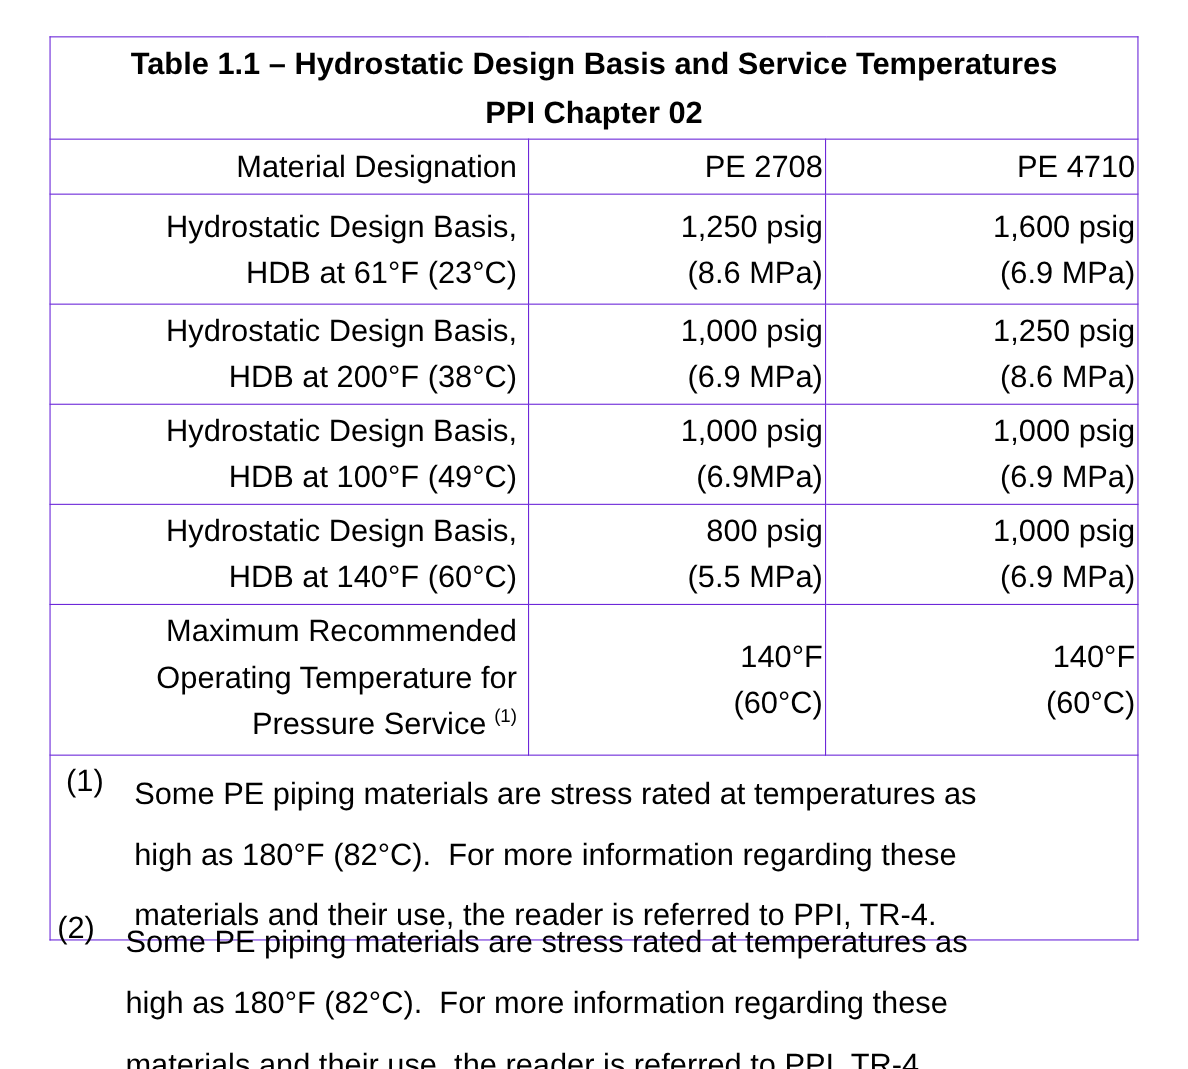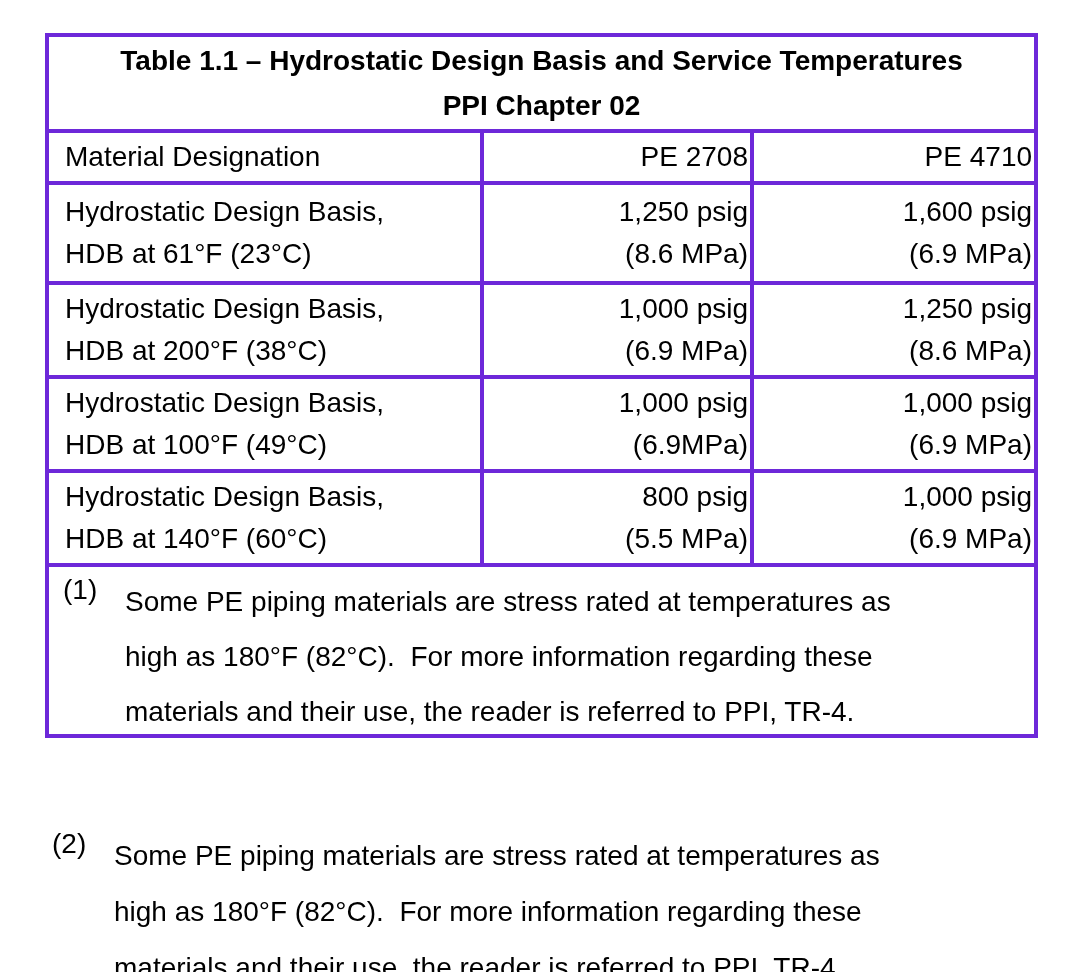--- a/index.html
+++ b/index.html
@@ -16,39 +16,39 @@
     overflow: hidden;
   }
   table.hdb {
     position: absolute;
     left: 45px; top: 33px;
     width: 989px;
     border-collapse: collapse;
     table-layout: fixed;
   }
   table.hdb td {
-    border: 4px solid #6d28d9;
+    border: 1px solid #6d28d9;
     font-size: 28px;
     vertical-align: middle;
     background: #ffffff;
   }
   col.c1 { width: 435px; }
   col.c2 { width: 270px; }
   col.c3 { width: 284px; }
 
   td.title-cell {
     height: 92px;
     text-align: center;
     font-weight: bold;
     line-height: 45px;
     padding: 1px 4px;
   }
   tr.header-row td { height: 50px; }
   td.label-cell {
-    text-align: left;
+    text-align: right;
     padding: 3px 10px 3px 16px;
     line-height: 42px;
   }
   td.value-cell {
     text-align: right;
     line-height: 42px;
     padding: 3px 2px;
   }
   tr.r-data td { height: 88px; }
   tr.r-data-first td { height: 100px; }
@@ -158,20 +158,35 @@
       <td class="value-cell">
         <div>800 psig</div>
         <div>(5.5 MPa)</div>
       </td>
       <td class="value-cell">
         <div>1,000 psig</div>
         <div>(6.9 MPa)</div>
       </td>
     </tr>
 
+    <tr class="r-last">
+      <td class="label-cell">
+        <div>Maximum Recommended</div>
+        <div>Operating Temperature for</div>
+        <div><span>Pressure Service</span><sup class="fn-ref">(1)</sup></div>
+      </td>
+      <td class="value-cell">
+        <div>140°F</div>
+        <div>(60°C)</div>
+      </td>
+      <td class="value-cell">
+        <div>140°F</div>
+        <div>(60°C)</div>
+      </td>
+    </tr>
 
     <tr>
       <td colspan="3" class="fn-cell">
         <div class="footnote">
           <span class="fn-marker">(1)</span>
           <div class="fn-lines">
             <div>Some PE piping materials are stress rated at temperatures as</div>
             <div>high as 180°F (82°C).  For more information regarding these</div>
             <div>materials and their use, the reader is referred to PPI, TR-4.</div>
           </div>

